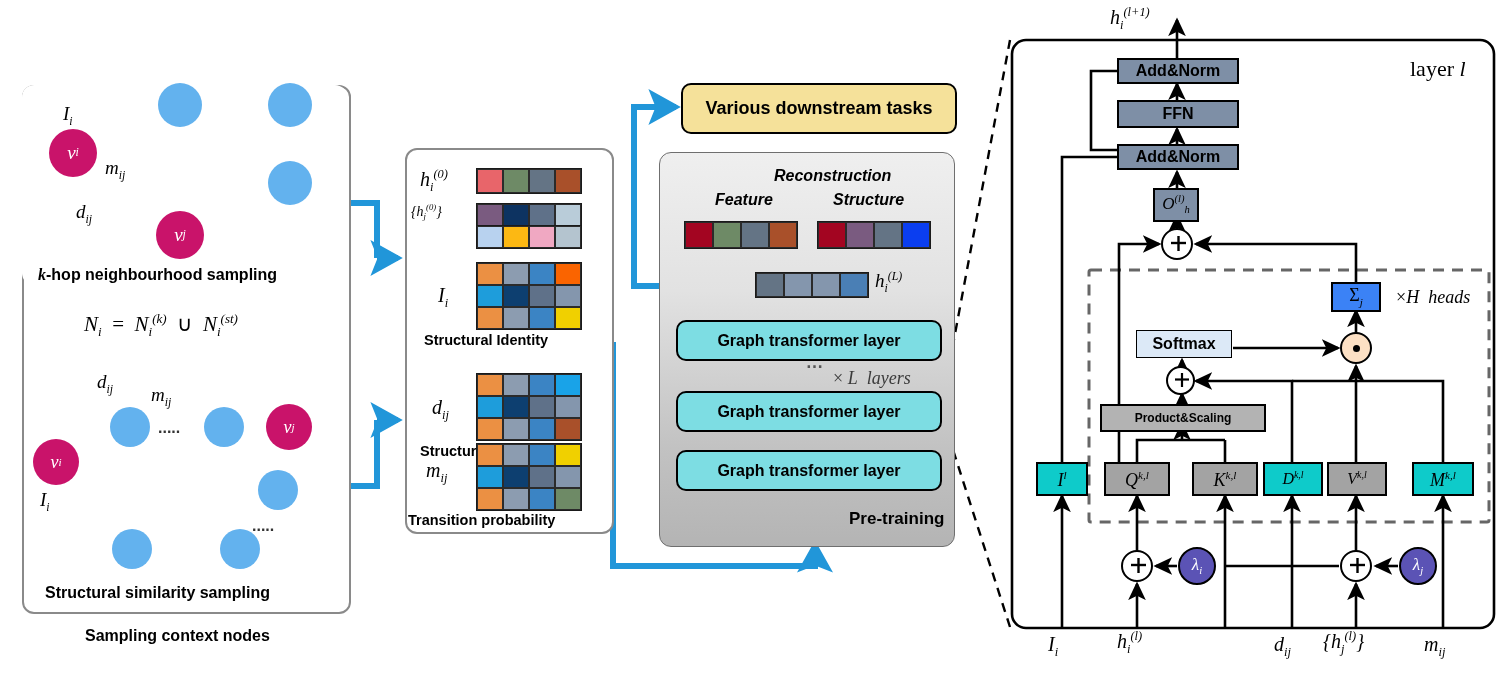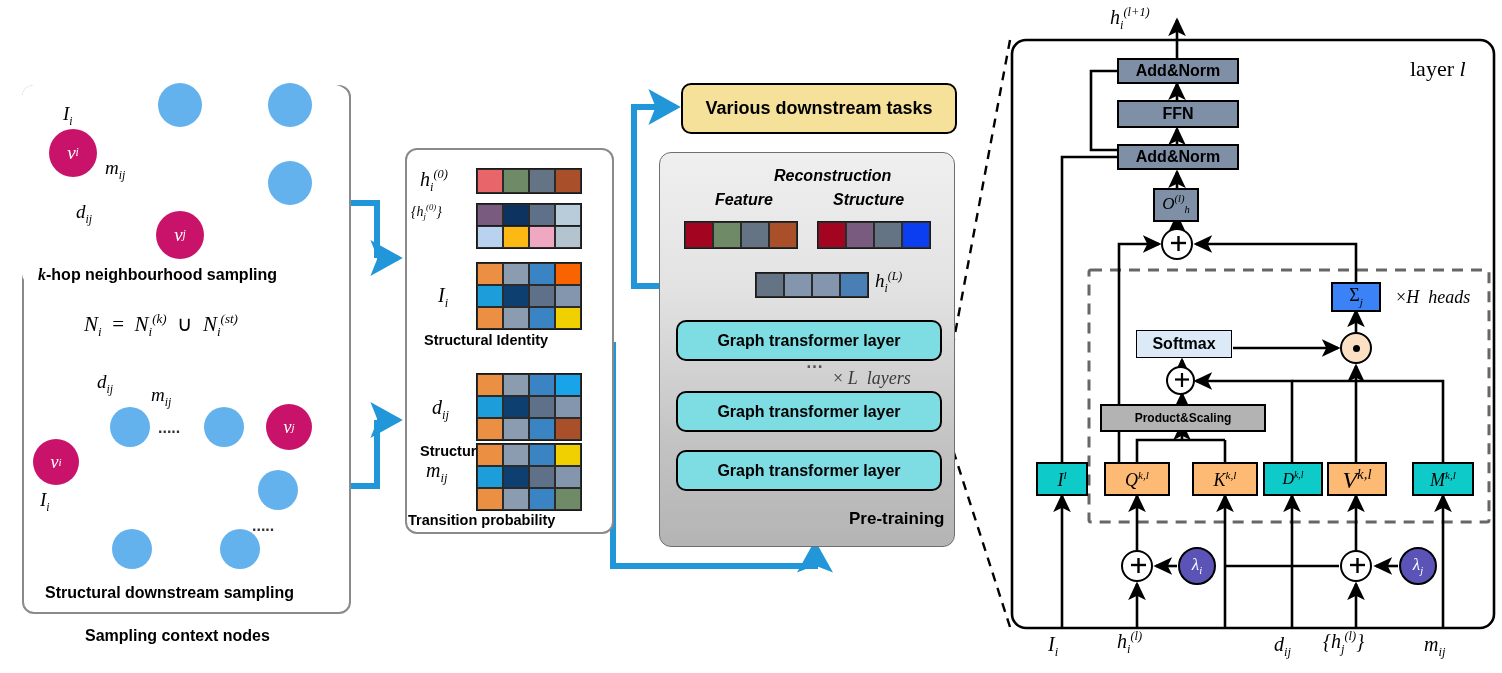--- a/index.html
+++ b/index.html
@@ -39,21 +39,21 @@
   #downstream{position:absolute;background:#f5e19a;border:2px solid #000;border-radius:10px;
     display:flex;align-items:center;justify-content:center;
     font-family:"Liberation Sans",sans-serif;font-weight:bold;font-size:18px;color:#000;}
 
   
   .blk{position:absolute;border:2px solid #000;display:flex;align-items:center;
        justify-content:center;box-sizing:border-box;line-height:1;}
   .blk.slate{background:#7e8fa6;font-family:"Liberation Sans",sans-serif;font-weight:bold;color:#000;}
   .blk.grey{background:#b3b3b3;font-family:"Liberation Sans",sans-serif;font-weight:bold;color:#000;}
   .blk.lightblue{background:#dce9f7;border:1px solid #000;font-family:"Liberation Sans",sans-serif;font-weight:bold;color:#000;}
-  .blk.orange{background:#fdba74;font-family:"Liberation Serif",serif;font-style:italic;color:#000;}
+  .blk.orange{background:#a3a3a3;font-family:"Liberation Serif",serif;font-style:italic;color:#000;}
   .blk.teal{background:#0ecbca;font-family:"Liberation Serif",serif;font-style:italic;color:#000;}
   .blk.mathslate{background:#7e8fa6;font-family:"Liberation Serif",serif;font-style:italic;color:#000;}
   .blk.mathgrey{background:#3b82f6;font-family:Liberation Serif, serif;font-style:italic;color:#000;text-align:center;}
 
   .circ{position:absolute;border-radius:50%;border:2px solid #000;display:flex;
         align-items:center;justify-content:center;box-sizing:border-box;}
   .circ.white{background:#fff;}
   .circ.peach{background:#fce0c4;}
   .circ.purple{background:#5b53b5;color:#fff;
      font-family:"Liberation Serif",serif;font-style:italic;}
@@ -294,21 +294,21 @@
 </div>
 <div class="mathlbl" style="left:151px;top:385px;font-size:19px;">
   <span>m</span><sub>ij</sub>
 </div>
 <div class="mathlbl" style="left:40px;top:490px;font-size:19px;">
   <span>I</span><sub>i</sub>
 </div>
 <div class="boldlbl" style="left:158px;top:420px;font-size:16px;color:#333;">.....</div>
 <div class="boldlbl" style="left:252px;top:518px;font-size:16px;color:#333;">.....</div>
 
-<div class="boldlbl" style="left:45px;top:585px;font-size:16px;">Structural downstream sampling</div>
+<div class="boldlbl" style="left:45px;top:585px;font-size:16px;">Structural similarity sampling</div>
 <div class="boldlbl" style="left:85px;top:628px;font-size:16px;">Sampling context nodes</div>
 
 <div class="panel" style="left:405px;top:148px;width:205px;height:382px;"></div>
 
 <div class="mathlbl" style="left:420px;top:168px;font-size:20px;">
   <span>h</span><sub>i</sub><sup>(0)</sup>
 </div>
 <div class="strip" id="strip0" style="left:476px;top:168px;width:104px;height:24px;">
       <div style="background: rgb(232, 101, 106); flex: 1 1 0px;"></div>
       <div style="background: rgb(110, 138, 102); flex: 1 1 0px;"></div>
@@ -503,21 +503,21 @@
 </div>
 <div class="blk orange" style="left:1104px;top:462px;width:66px;height:34px;font-size:18px;">
   <span><span>Q</span><sup>k,l</sup></span>
 </div>
 <div class="blk orange" style="left:1192px;top:462px;width:66px;height:34px;font-size:18px;">
   <span><span>K</span><sup>k,l</sup></span>
 </div>
 <div class="blk teal" style="left:1263px;top:462px;width:60px;height:34px;font-size:16px;">
   <span><span>D</span><sup>k,l</sup></span>
 </div>
-<div class="blk orange" style="left:1327px;top:462px;width:60px;height:34px;font-size:24px;">
+<div class="blk orange" style="left:1327px;top:462px;width:60px;height:34px;font-size:16px;">
   <span><span>V</span><sup>k,l</sup></span>
 </div>
 <div class="blk teal" style="left:1412px;top:462px;width:62px;height:34px;font-size:18px;">
   <span><span>M</span><sup>k,l</sup></span>
 </div>
 
 <div class="circ white" style="left:1121px;top:550px;width:32px;height:32px;">
   <svg width="32" height="32">
         <line x1="8" y1="15" x2="23" y2="15" stroke="#000" stroke-width="2.4"></line>
         <line x1="15.5" y1="8" x2="15.5" y2="23" stroke="#000" stroke-width="2.4"></line>

